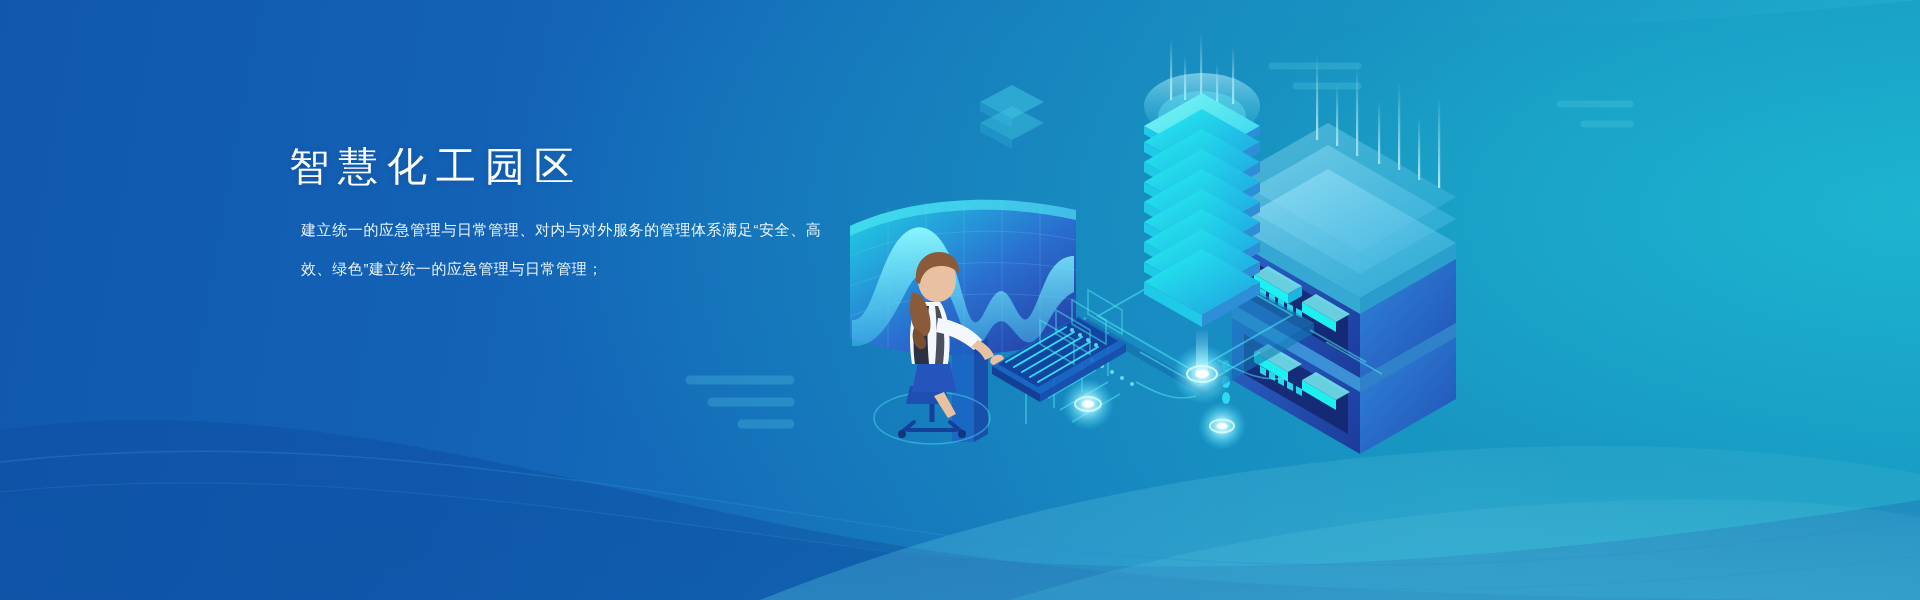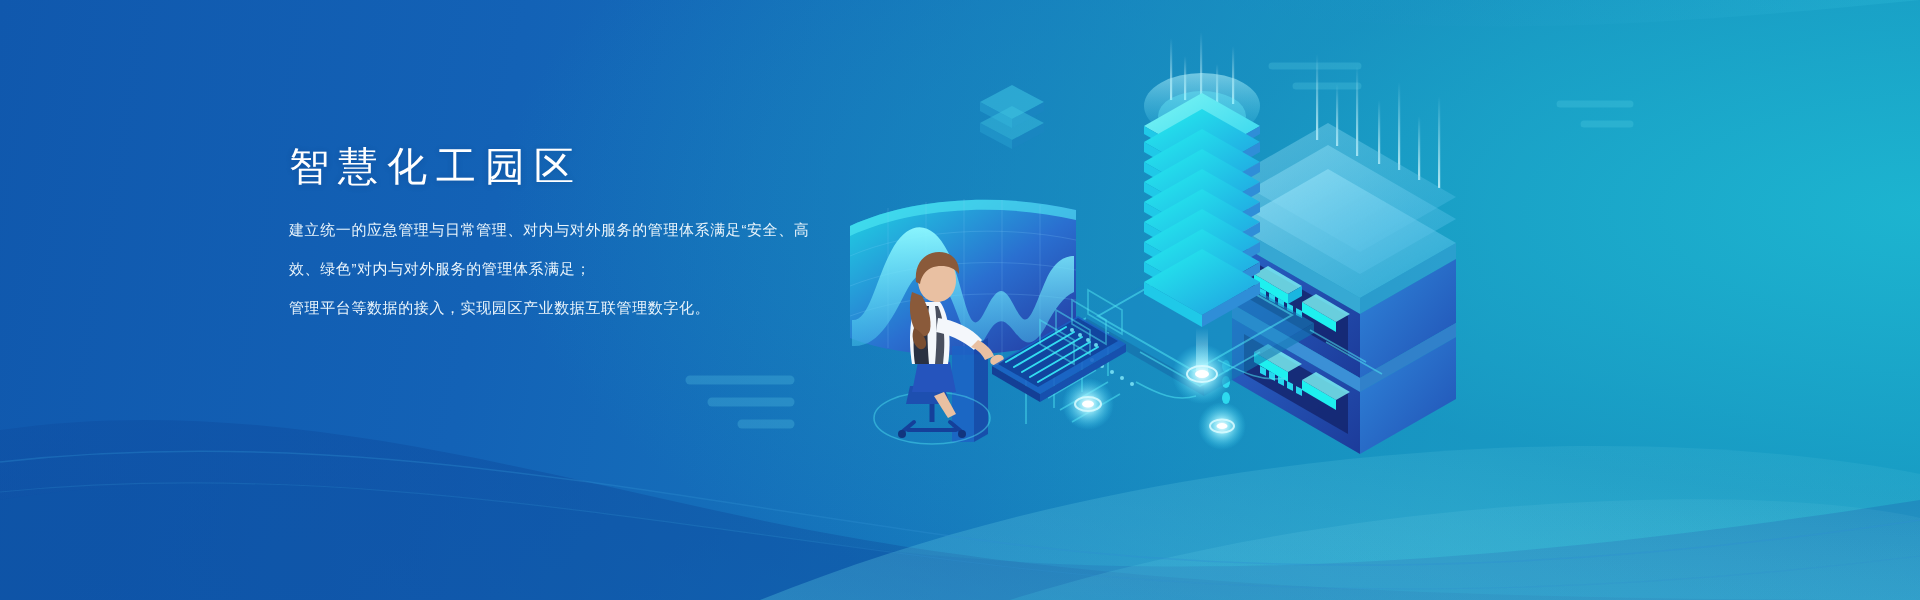--- a/index.html
+++ b/index.html
@@ -19,21 +19,21 @@
   
   .bg-layer{position:absolute;inset:0;pointer-events:none;}
 
   
   .copy{position:absolute;left:289px;top:143px;width:620px;}
   .title{
     color:#ffffff;font-size:40px;line-height:46px;font-weight:400;
     letter-spacing:9px;margin:0 0 26px 0;white-space:nowrap;
     text-shadow:0 1px 6px rgba(0,30,70,.18);
   }
-  .desc{margin:0;}
+  .desc{margin:12px;}
   .desc p{
     margin:0 0 9px 0;color:#e9f4fb;font-size:15px;line-height:30px;
     letter-spacing:.6px;font-weight:400;white-space:nowrap;
   }
   .desc p:last-child{margin-bottom:0;}
 
   
   .art{position:absolute;left:840px;top:30px;width:620px;height:440px;}
   svg{display:block;overflow:visible;}
 </style>
@@ -81,22 +81,21 @@
       <path d="M690,380 h100"></path>
       <path d="M712,402 h78"></path>
       <path d="M742,424 h48"></path>
     </g>
   </svg>
 
   <div class="copy">
     <h1 class="title">智慧化工园区</h1>
     <div class="desc">
       <p>建立统一的应急管理与日常管理、对内与对外服务的管理体系满足“安全、高</p>
-      <p>效、绿色”对内与对外服务的管理体系满足；</p>
-      <p>管理平台等数据的接入，实现园区产业数据互联管理数字化。</p>
+      <p>效、绿色”建立统一的应急管理与日常管理；</p>
     </div>
   </div>
 
   <div class="art">
   <svg width="620" height="440" viewBox="0 0 620 440">
     <defs>
       <linearGradient id="towerFace" x1="0" y1="0" x2="1" y2="1">
         <stop offset="0%" stop-color="#25f0ef"></stop>
         <stop offset="100%" stop-color="#1f9de0"></stop>
       </linearGradient>

